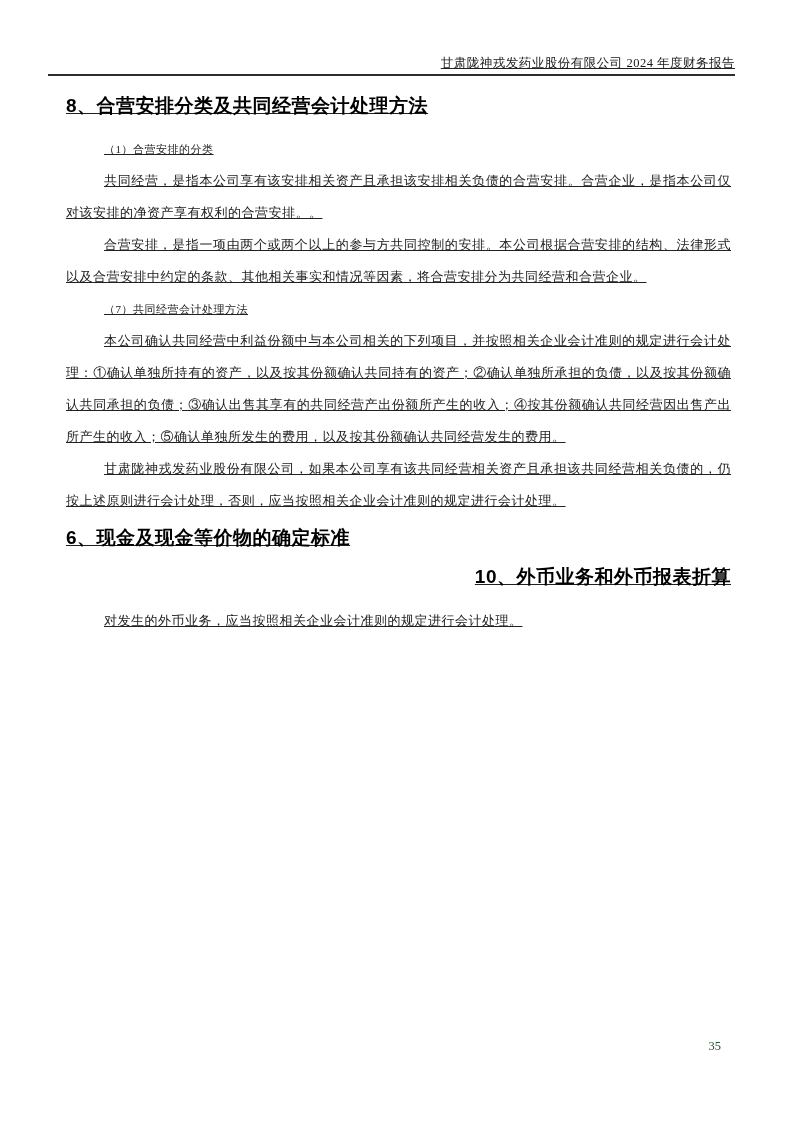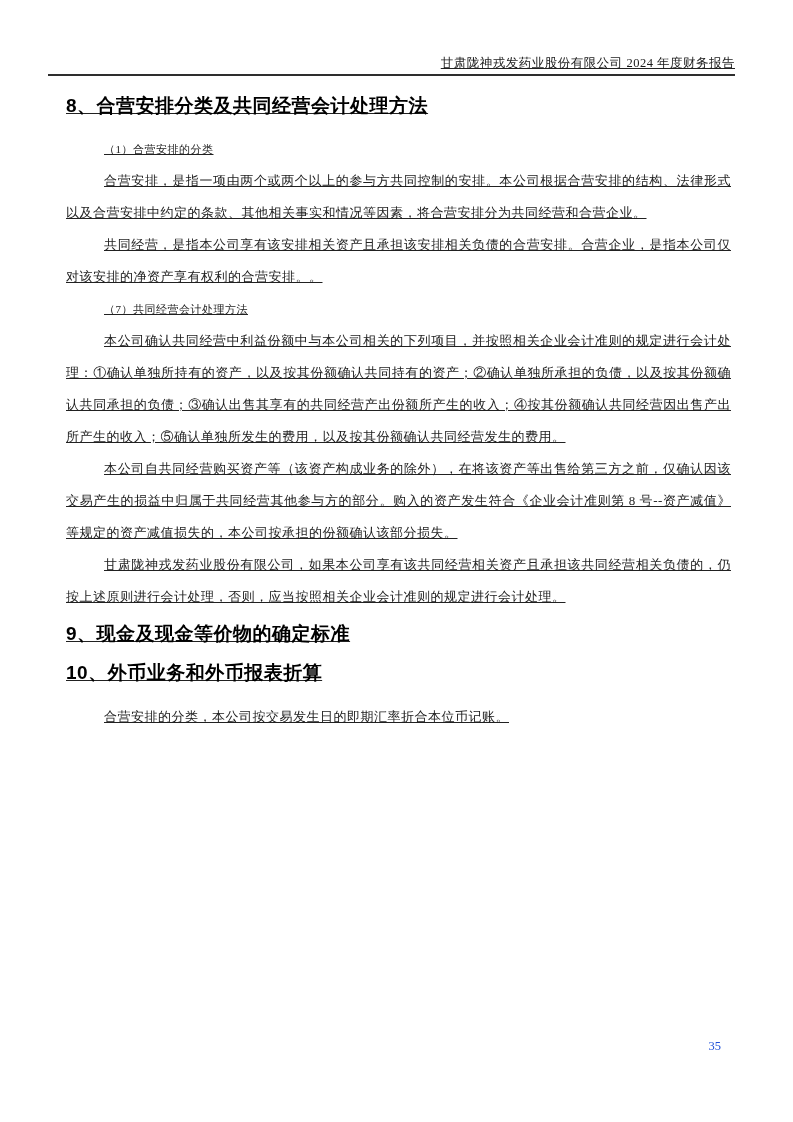--- a/index.html
+++ b/index.html
@@ -36,21 +36,21 @@
   .h2 {
     font-family: "Liberation Sans", "DejaVu Sans", sans-serif;
     font-weight: bold;
     font-size: 19px;
     line-height: 25px;
     letter-spacing: 0.5px;
     color: #000000;
   }
   .b-h8  { margin: 17px 0 15px 0; }
   .b-h9  { margin: 8px 0 13px 0; }
-  .b-h10 { margin: 14px 0 16px 0; }
+  .b-h10 { margin: 14px 0 16px 0; text-align: right; }
   .sub {
     font-size: 11px;
     line-height: 32px;
     padding-left: 38px;
     letter-spacing: 0.5px;
     margin: 0;
   }
   .para {
     font-size: 13px;
     line-height: 32px;
@@ -58,45 +58,44 @@
     text-align: justify;
     letter-spacing: 0.5px;
     margin: 0;
   }
   
   .doc-footer {
     position: absolute;
     top: 1039px;
     right: 72px;
     font-size: 12.5px;
-    color: #1d4ed8;
+    color: #14532d;
   }
 </style>
 </head>
 <body>
 
 <div class="page">
 
   <div class="doc-header">
     <span>甘肃陇神戎发药业股份有限公司 2024 年度财务报告</span>
   </div>
 
   <div class="content">
 
     <div class="h2 b-h8">8、合营安排分类及共同经营会计处理方法</div>
     <div class="sub">（1）合营安排的分类</div>
+    <div class="para">共同经营，是指本公司享有该安排相关资产且承担该安排相关负债的合营安排。合营企业，是指本公司仅对该安排的净资产享有权利的合营安排。。</div>
     <div class="para">合营安排，是指一项由两个或两个以上的参与方共同控制的安排。本公司根据合营安排的结构、法律形式以及合营安排中约定的条款、其他相关事实和情况等因素，将合营安排分为共同经营和合营企业。</div>
-    <div class="para">共同经营，是指本公司享有该安排相关资产且承担该安排相关负债的合营安排。合营企业，是指本公司仅对该安排的净资产享有权利的合营安排。。</div>
     <div class="sub">（7）共同经营会计处理方法</div>
     <div class="para">本公司确认共同经营中利益份额中与本公司相关的下列项目，并按照相关企业会计准则的规定进行会计处理：①确认单独所持有的资产，以及按其份额确认共同持有的资产；②确认单独所承担的负债，以及按其份额确认共同承担的负债；③确认出售其享有的共同经营产出份额所产生的收入；④按其份额确认共同经营因出售产出所产生的收入；⑤确认单独所发生的费用，以及按其份额确认共同经营发生的费用。</div>
-    <div class="para">本公司自共同经营购买资产等（该资产构成业务的除外），在将该资产等出售给第三方之前，仅确认因该交易产生的损益中归属于共同经营其他参与方的部分。购入的资产发生符合《企业会计准则第 8 号--资产减值》等规定的资产减值损失的，本公司按承担的份额确认该部分损失。</div>
     <div class="para">甘肃陇神戎发药业股份有限公司，如果本公司享有该共同经营相关资产且承担该共同经营相关负债的，仍按上述原则进行会计处理，否则，应当按照相关企业会计准则的规定进行会计处理。</div>
 
-    <div class="h2 b-h9">9、现金及现金等价物的确定标准</div>
+    <div class="h2 b-h9">6、现金及现金等价物的确定标准</div>
 
     <div class="h2 b-h10">10、外币业务和外币报表折算</div>
-    <div class="para">合营安排的分类，本公司按交易发生日的即期汇率折合本位币记账。</div>
+    <div class="para">对发生的外币业务，应当按照相关企业会计准则的规定进行会计处理。</div>
 
   </div>
 
   <div class="doc-footer">35</div>
 
 </div>
 
 </body></html>

